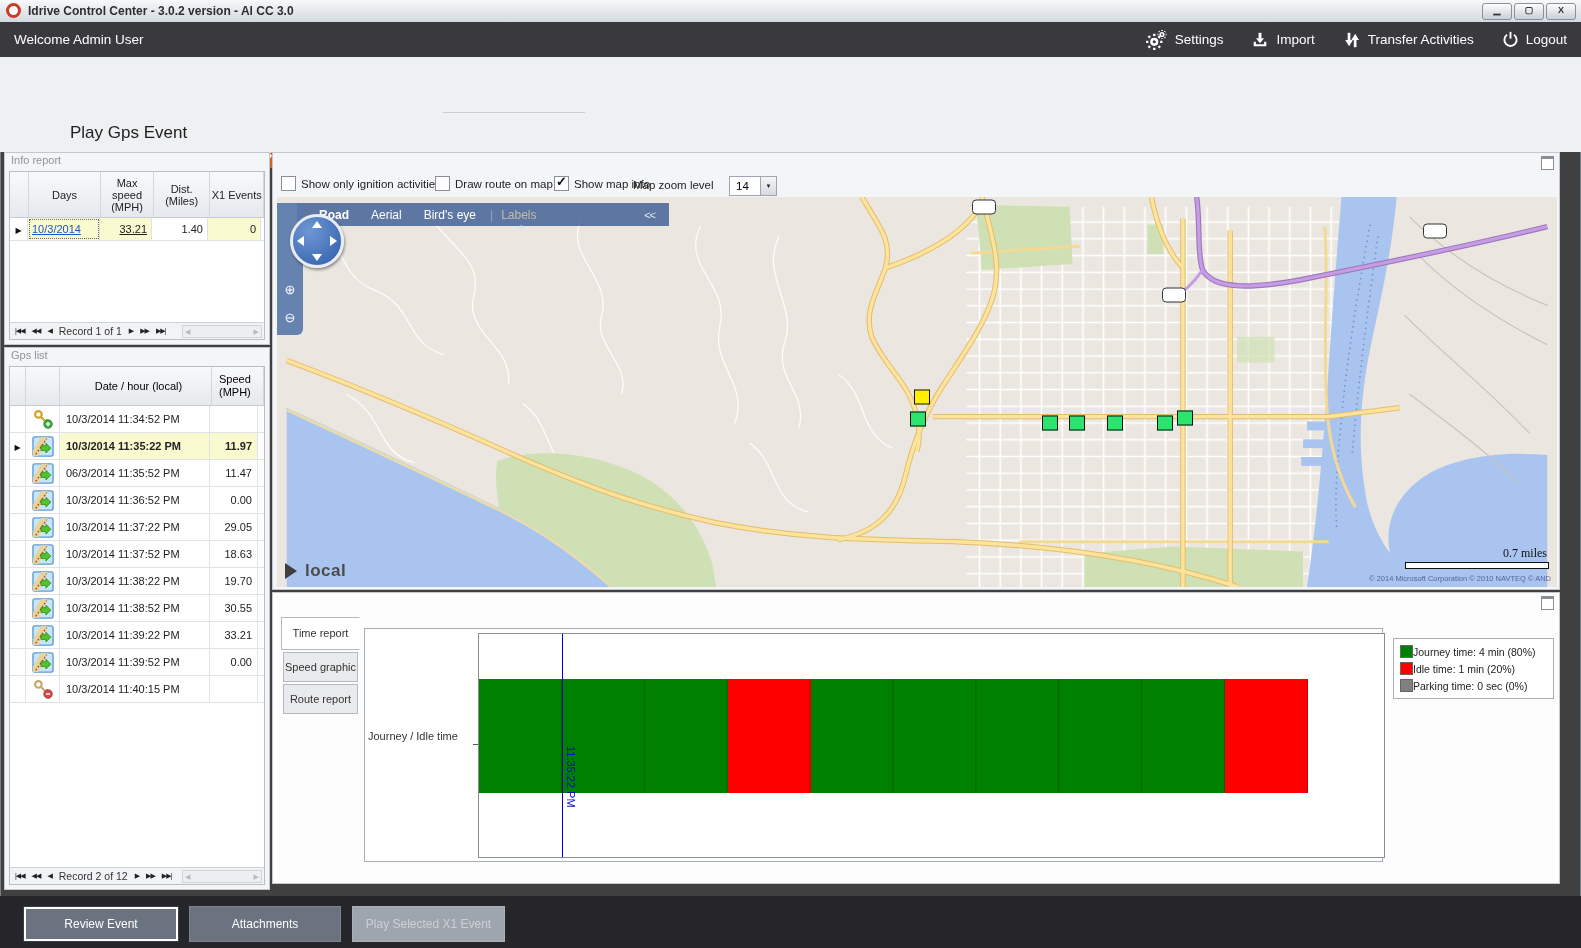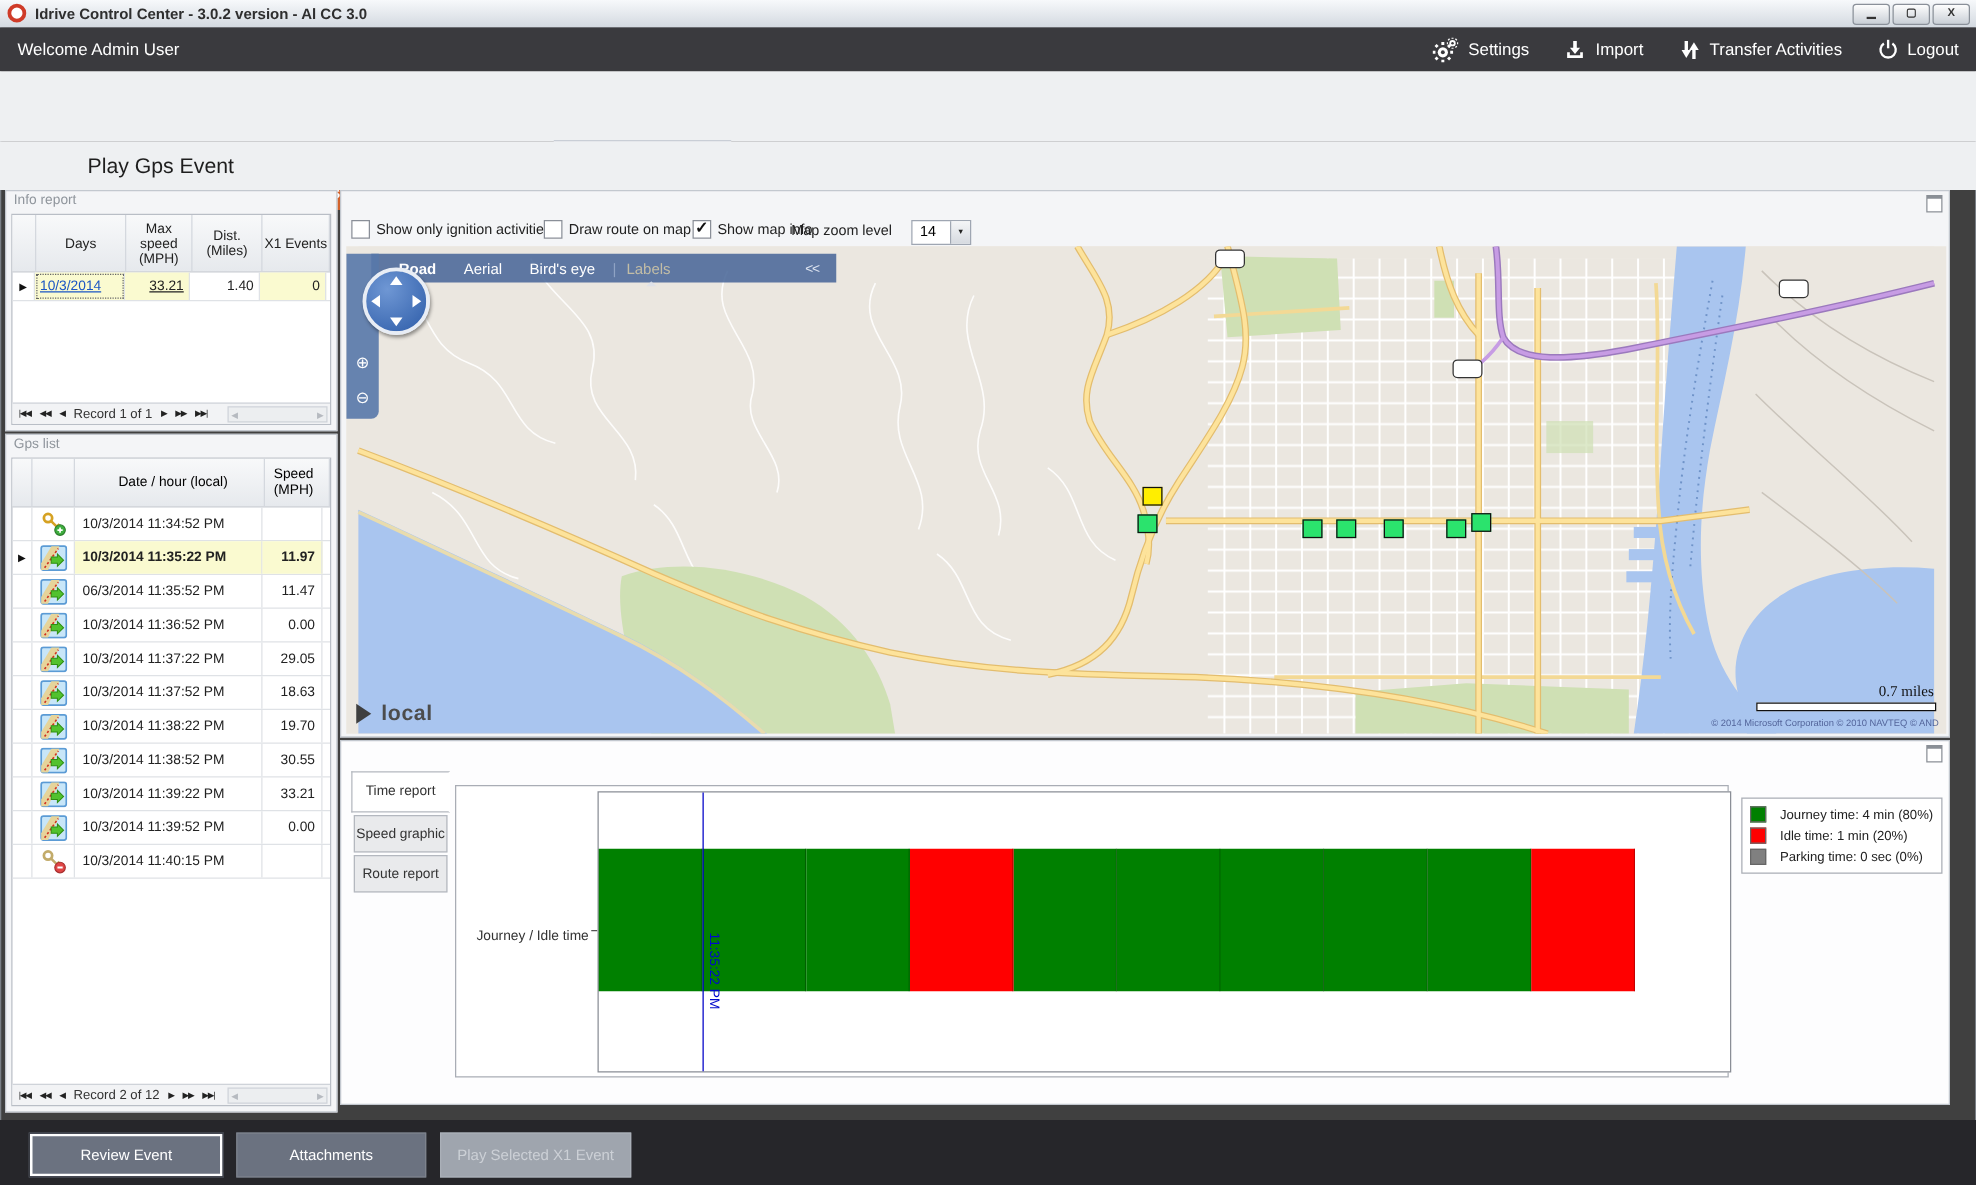--- a/index.html
+++ b/index.html
@@ -119,24 +119,24 @@
   .rtab.selected{left:8px;width:79px;height:33px;background:#fff;border-right:1px solid #fff;z-index:2;line-height:31px;}
   .chartbox{position:absolute;left:91px;top:35px;width:1019px;height:234px;background:#fff;border:1px solid #a9adb5;box-sizing:border-box;}
   .plot{position:absolute;left:205px;top:40px;width:907px;height:225px;border:1px solid #8a8e96;box-sizing:border-box;background:#fff;}
   .band{position:absolute;left:0;top:45px;width:829px;height:114px;display:flex;background-image:linear-gradient(to left,rgba(0,0,0,.28) 1px,transparent 1px);background-size:82.9px 100%;}
   .seg{height:100%;}
   .seg-journey{background:#008000;}
   .seg-idle{background:#ff0000;}
   .band::after{content:"";position:absolute;inset:0;background-image:linear-gradient(to left,rgba(0,0,0,.25) 1px,transparent 1px);background-size:82.9px 100%;}
   .bline{position:absolute;left:83px;top:0;width:1px;height:223px;background:#0000c8;}
   .btime{position:absolute;left:86px;top:112px;writing-mode:vertical-rl;font-size:11px;color:#0008cc;}
-  .rowlabel{position:absolute;left:95px;top:150px;width:103px;text-align:right;font-size:11px;color:#333;}
+  .rowlabel{position:absolute;left:95px;top:137px;width:103px;font-size:11px;color:#333;}
   .rowtick{position:absolute;left:200px;top:151px;width:5px;height:1px;background:#555;}
   .legend{position:absolute;left:1120px;top:45px;width:161px;border:1px solid #a9adb5;background:#fff;padding:4px 6px;box-sizing:border-box;}
-  .litem{display:flex;align-items:center;gap:11px;font-size:10.5px;color:#222;height:17px;}
+  .litem{display:flex;align-items:center;gap:0;font-size:10.5px;color:#222;height:17px;}
   .lsw{width:13px;height:13px;border:1px solid #666;box-sizing:border-box;flex:none;}
   
   .footer{position:absolute;left:0;top:896px;width:1581px;height:52px;background:#26262a;}
   .fbtn{position:absolute;top:10px;height:36px;font-size:12px;color:#fff;text-align:center;line-height:34px;background:#6b7280;border:1px solid #7d828c;box-sizing:border-box;}
   .fbtn.st-focused{box-shadow:inset 0 0 0 2px #fff;border-color:#3a3d44;}
   .fbtn.st-disabled{background:#9fa5ae;color:#ccd0d6;border-color:#aab0b8;}
   .f0{left:23px;width:156px;}.f1{left:189px;width:152px;}.f2{left:352px;width:153px;}
 </style>
 </head>
 <body>

